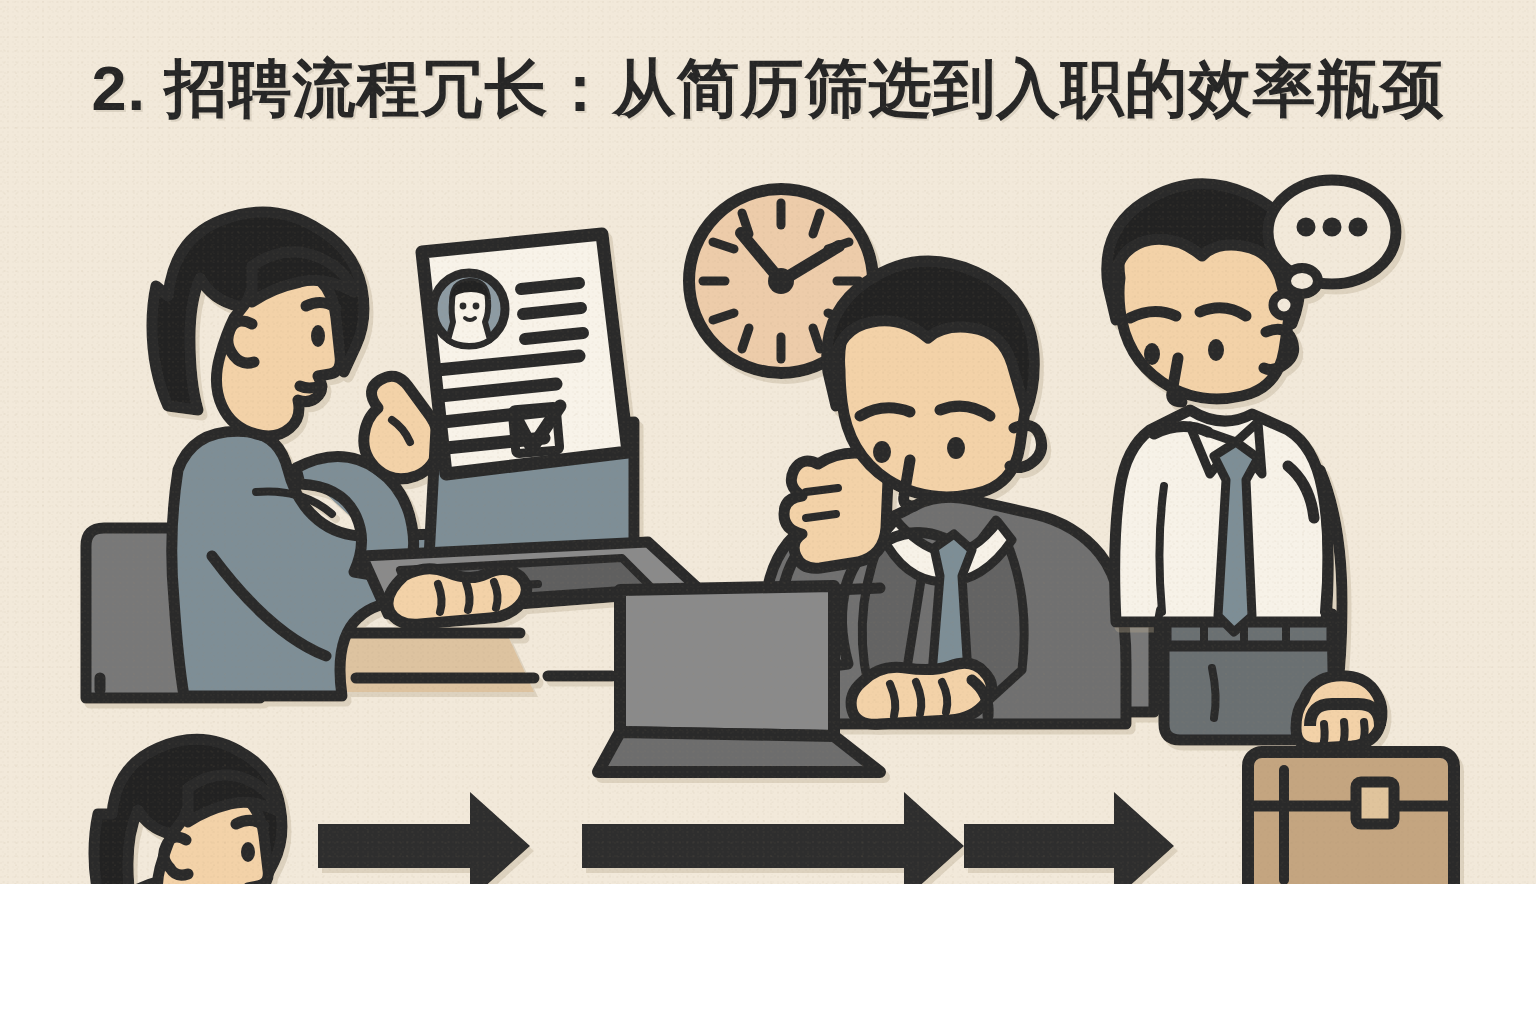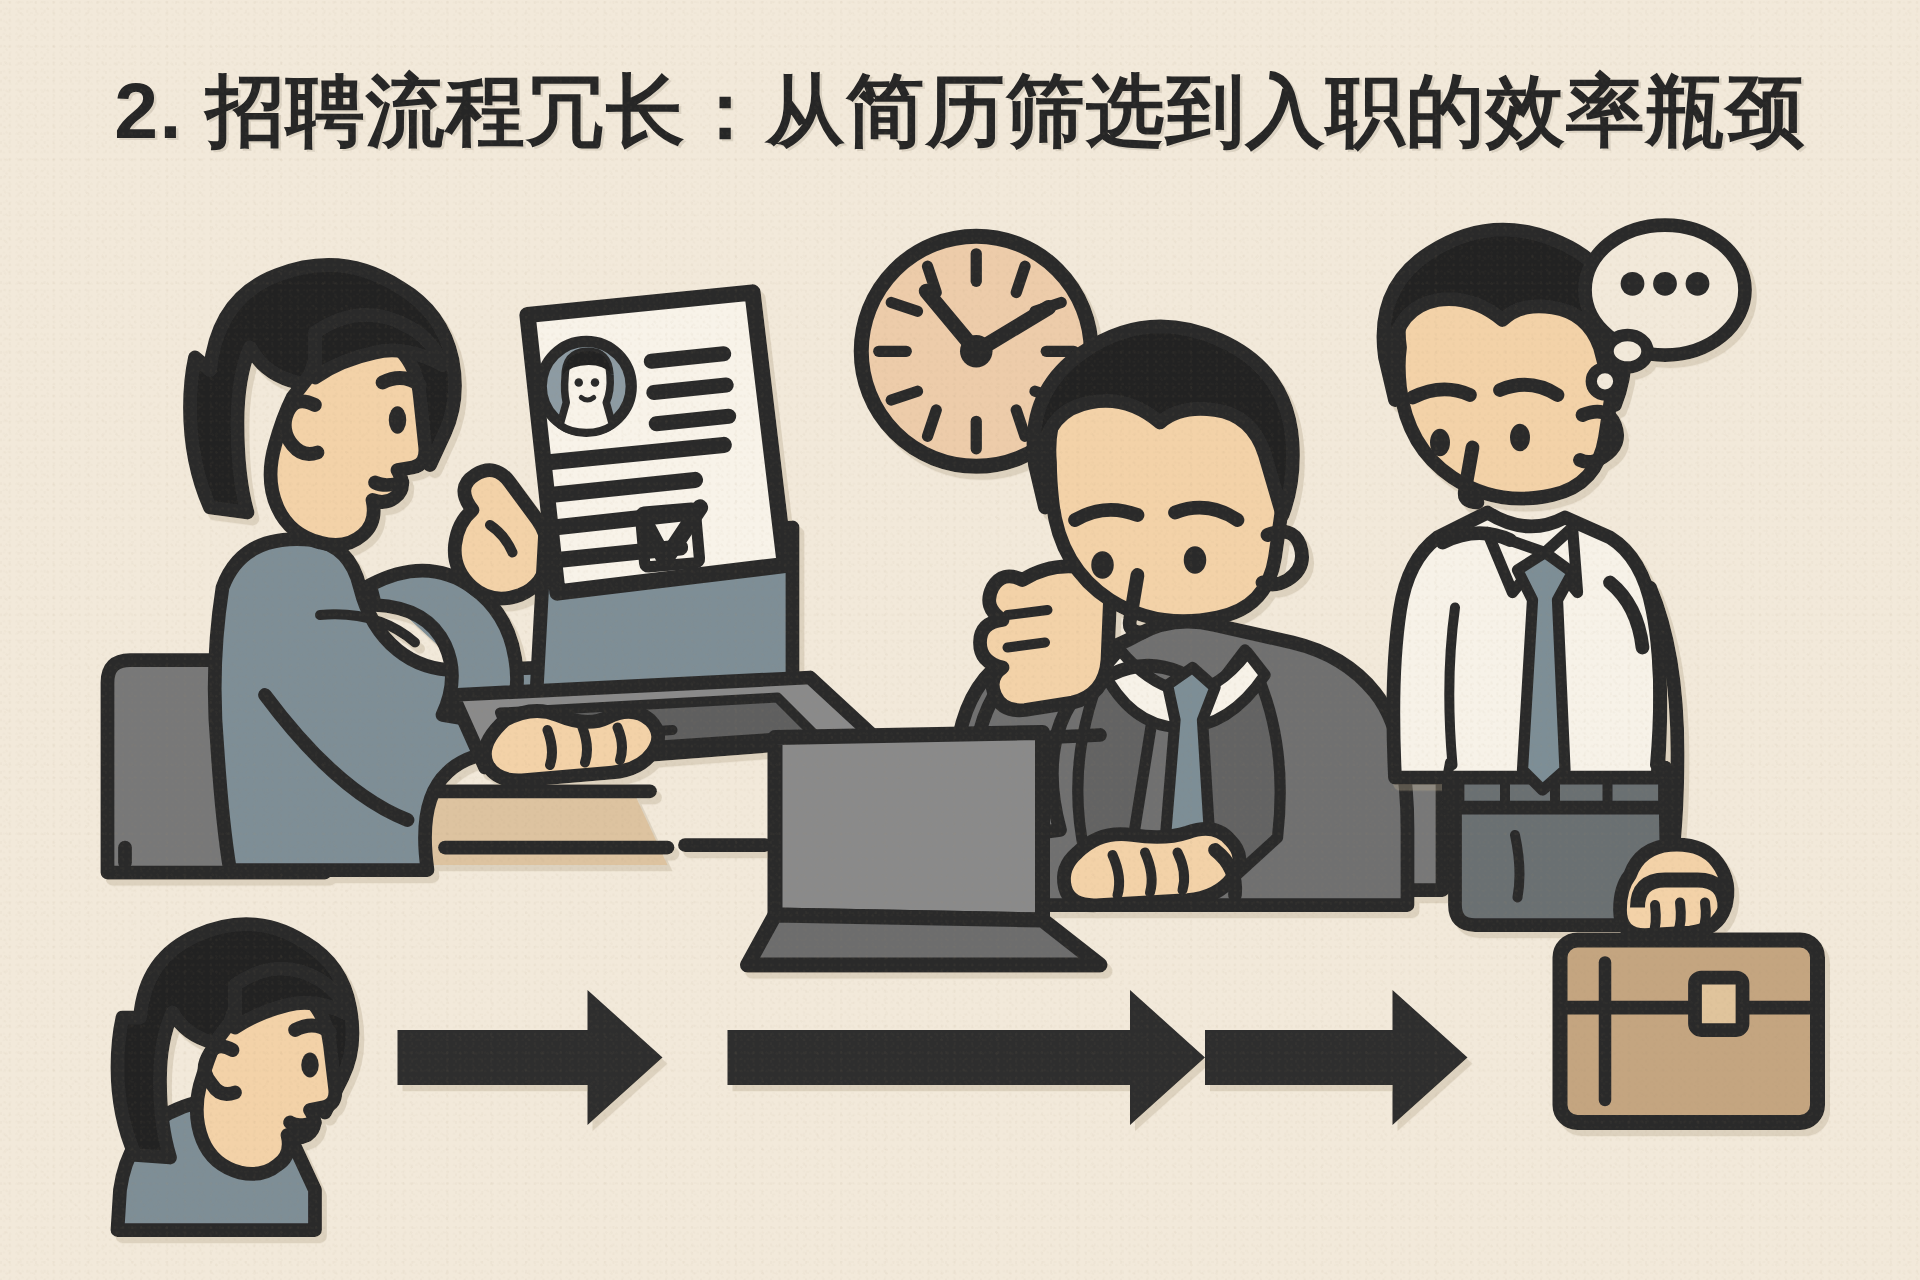--- a/index.html
+++ b/index.html
@@ -3,21 +3,21 @@
 <meta charset="utf-8">
 <style>
   html, body {
     margin: 0;
     padding: 0;
     background: #ffffff;
   }
   #poster {
     position: relative;
     width: 1536px;
-    height: 1024px;
+    height: 884px;
     background: #f2e9da;
     overflow: hidden;
     font-family: "Liberation Sans", "DejaVu Sans", sans-serif;
   }
   
   #grain {
     position: absolute;
     inset: 0;
     pointer-events: none;
     opacity: .55;

